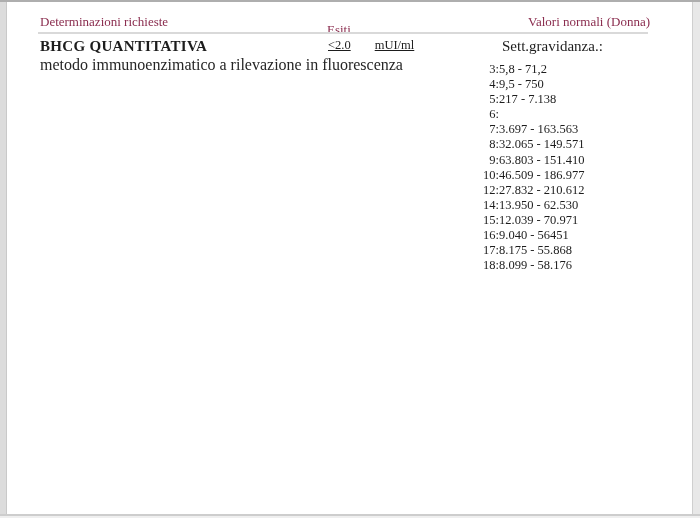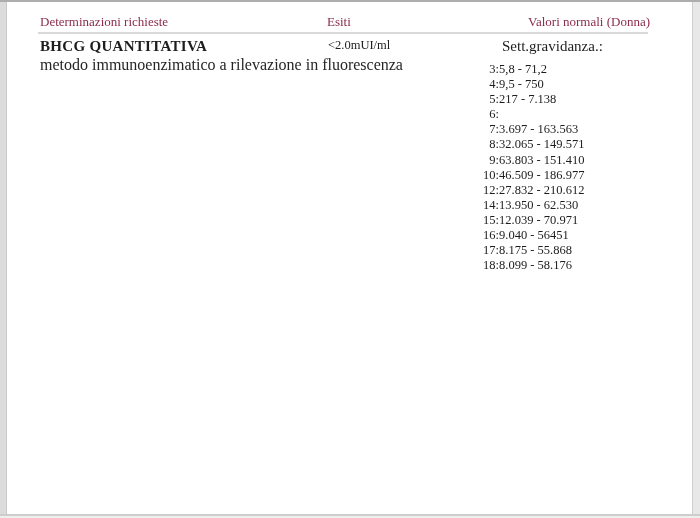--- a/index.html
+++ b/index.html
@@ -42,21 +42,21 @@
   }
   
   .col-header {
     position: absolute;
     top: 14px;
     font-size: 13px;
     color: #8a2c4e;
     white-space: nowrap;
   }
   .hdr-determinations { left: 40px; }
-  .hdr-results { left: 327px; }
+  .hdr-results { left: 327px; margin-top: 8px; }
   .hdr-normals { left: 528px; }
   .header-rule {
     position: absolute;
     left: 38px; top: 32px;
     width: 610px; height: 2px;
     background: #d9d9d9;
   }
   .test-name {
     position: absolute;
     left: 40px; top: 38px;
@@ -72,22 +72,23 @@
     font-size: 16px;
     color: #262626;
     white-space: nowrap;
   }
   .result {
     position: absolute;
     left: 328px; top: 38px;
     font-size: 12.5px;
     color: #1d1d1d;
     display: flex;
-    gap: 0;
-    white-space: nowrap;
+    gap: 24px;
+    white-space: nowrap;
+    text-decoration: underline;
   }
   .normals-label {
     position: absolute;
     left: 502px; top: 38px;
     font-size: 15px;
     color: #1d1d1d;
     white-space: nowrap;
   }
   .weeks {
     position: absolute;

